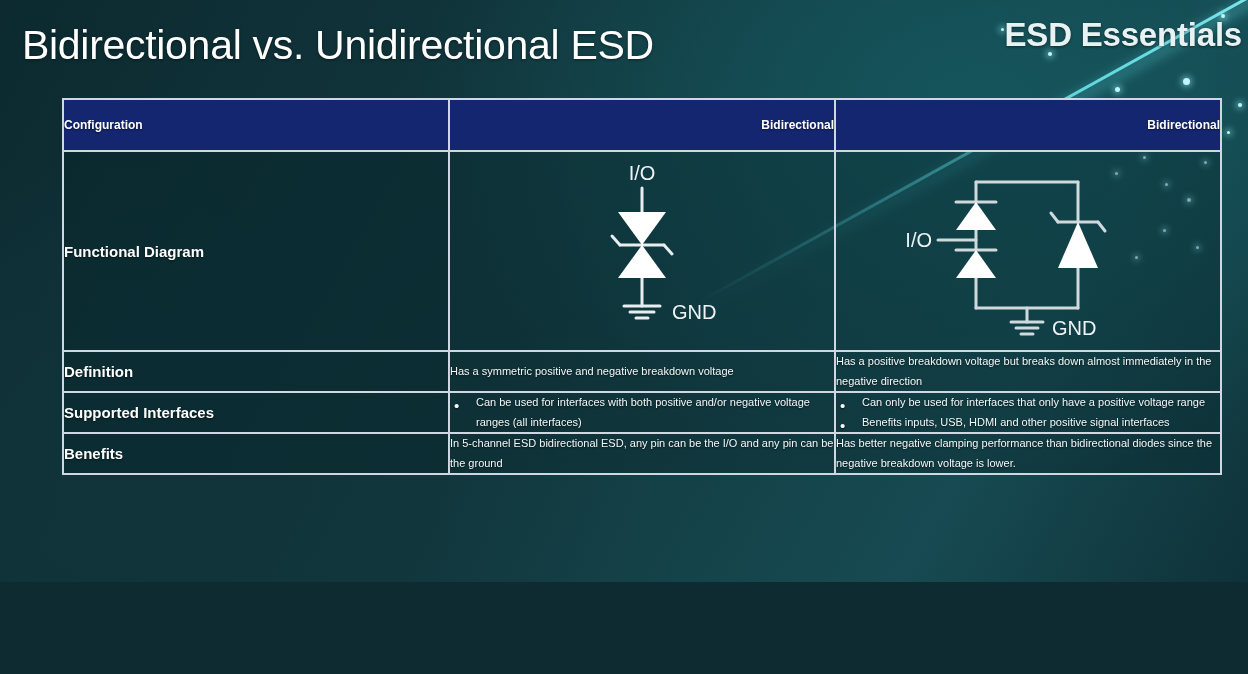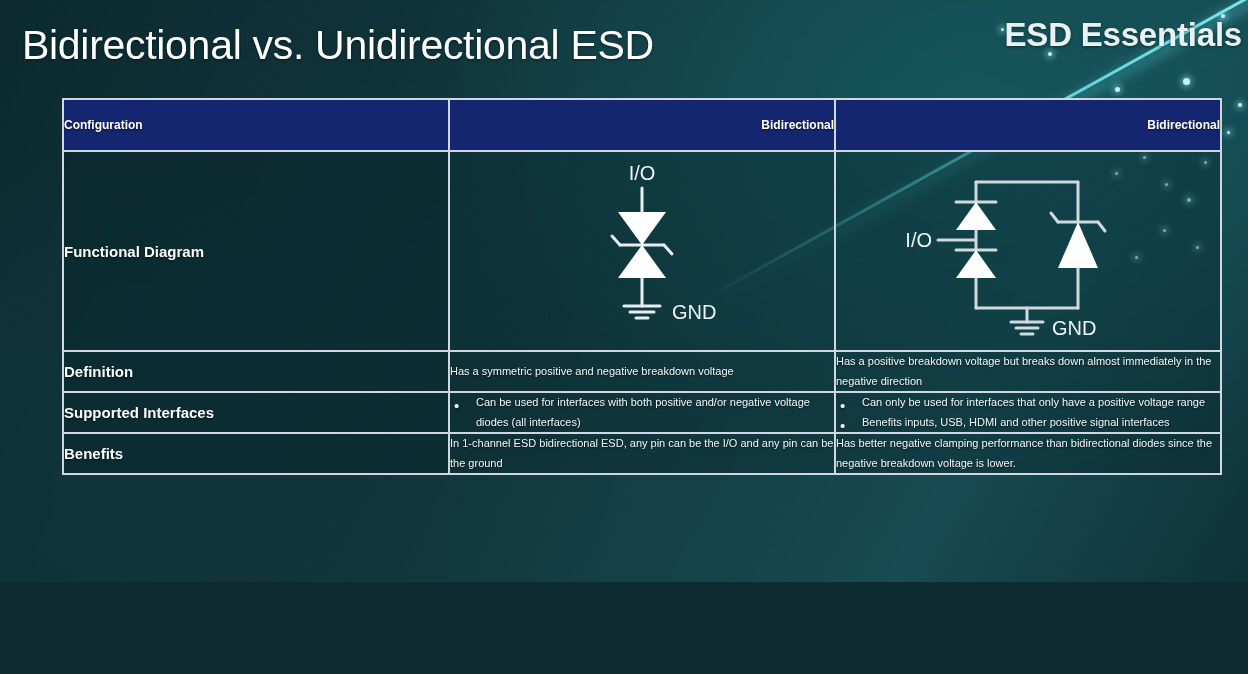--- a/index.html
+++ b/index.html
@@ -247,31 +247,31 @@
       <tr>
         <td class="rowlabel">Definition</td>
         <td class="datacell">Has a symmetric positive and negative breakdown voltage</td>
         <td class="datacell">Has a positive breakdown voltage but breaks down almost immediately in the negative direction</td>
       </tr>
 
       <tr>
         <td class="rowlabel">Supported Interfaces</td>
         <td class="datacell">
           <ul class="blist">
-            <li>Can be used for interfaces with both positive and/or negative voltage diodes (all interfaces)</li>
+            <li>Can be used for interfaces with both positive and/or negative voltage ranges (all interfaces)</li>
           </ul>
         </td>
         <td class="datacell">
           <ul class="blist">
             <li>Can only be used for interfaces that only have a positive voltage range</li>
             <li>Benefits inputs, USB, HDMI and other positive signal interfaces</li>
           </ul>
         </td>
       </tr>
 
       <tr>
         <td class="rowlabel">Benefits</td>
-        <td class="datacell">In 1-channel ESD bidirectional ESD, any pin can be the I/O and any pin can be the ground</td>
+        <td class="datacell">In 5-channel ESD bidirectional ESD, any pin can be the I/O and any pin can be the ground</td>
         <td class="datacell">Has better negative clamping performance than bidirectional diodes since the negative breakdown voltage is lower.</td>
       </tr>
     </tbody>
   </table>
 </div>
 
 </body></html>

